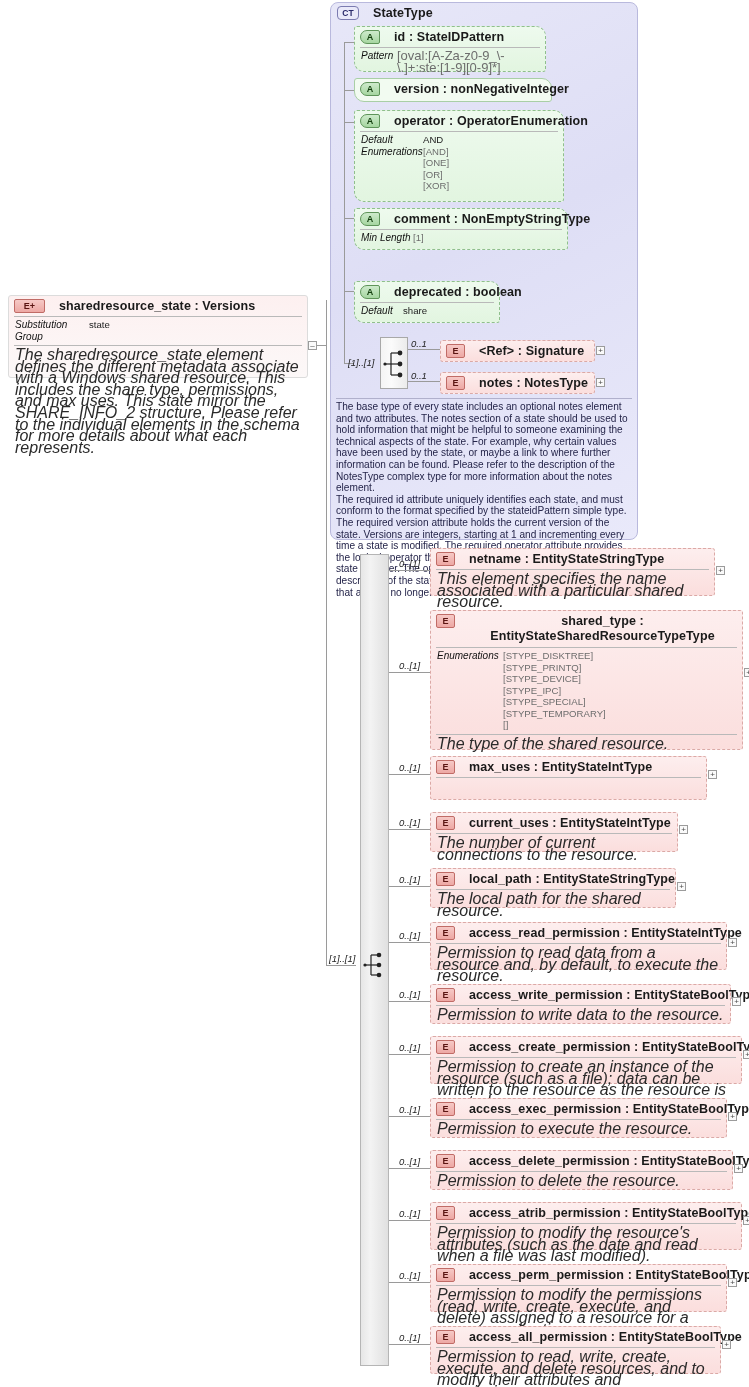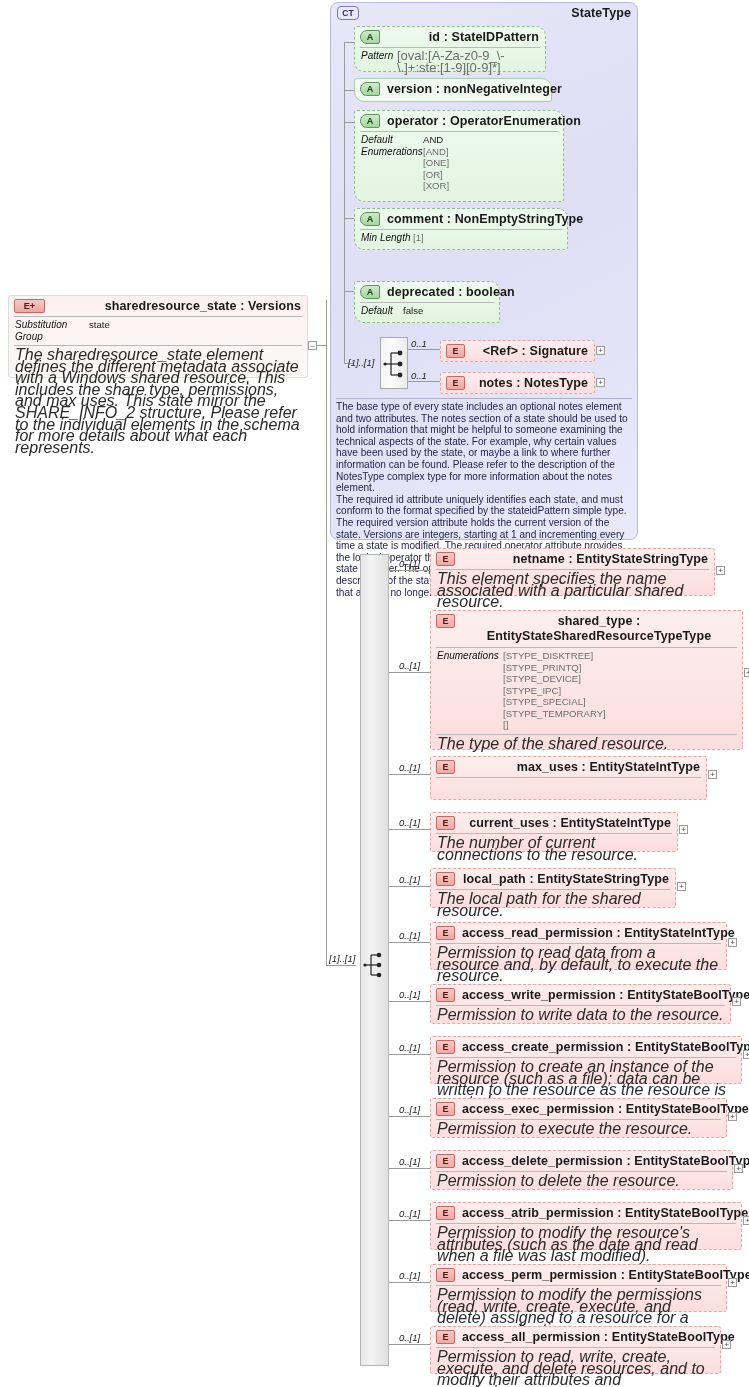--- a/index.html
+++ b/index.html
@@ -8,21 +8,21 @@
     font-family:"Liberation Sans","DejaVu Sans",sans-serif;
     font-size:11px;color:#1a1a1a;
   }
 
   
   .hline{position:absolute;height:0;border-top:1px solid #9a9a9a;}
   .vline{position:absolute;width:0;border-left:1px solid #9a9a9a;}
 
   
   .box{position:absolute;box-sizing:border-box;}
-  .box .hdr{display:flex;align-items:center;gap:7px;padding:3px 6px 3px 5px;justify-content:space-between;}
+  .box .hdr{display:flex;align-items:center;gap:14px;padding:3px 6px 3px 5px;}
   .box .title{font-weight:bold;font-size:12.5px;letter-spacing:.1px;white-space:nowrap;}
   .box .sep{border-top:1px solid #b9b9b9;margin:0 5px;}
   .box .doc{
     font-style:italic;font-size:16px;line-height:11.6px;
     padding:3px 6px 4px 6px;color:#2a2a2a;
   }
   .facet{display:flex;font-size:10px;line-height:11.5px;padding:2px 6px 3px 6px;}
   .facet .fname{font-style:italic;width:74px;flex:none;color:#111;}
   .facet .fvals{color:#6d6d6d;white-space:pre-line;font-size:9.6px;}
   .facet .fvals.dark{color:#222;}
@@ -185,21 +185,21 @@
 </div>
 
 <div class="box attr" style="left:354px;top:281px;width:146px;height:42px;">
   <div class="hdr">
     <span class="badge-a">A</span>
     <span class="title">deprecated : boolean</span>
   </div>
   <div class="sep"></div>
   <div class="facet">
     <span class="fname" style="width:42px;">Default</span>
-    <span class="fvals dark">false</span>
+    <span class="fvals dark">share</span>
   </div>
 </div>
 
 <div class="card" style="left:348px;top:357px;">[1]..[1]</div>
 <div class="seqbox" style="left:380px;top:337px;width:28px;height:52px;">
   <svg class="seqglyph" width="28" height="52" viewBox="0 0 28 52">
     <circle cx="4" cy="26" r="1.6" fill="#222"></circle>
     <line x1="5" y1="26" x2="10" y2="26" stroke="#222" stroke-width="1.2"></line>
     <line x1="10" y1="15" x2="10" y2="37" stroke="#222" stroke-width="1.2"></line>
     <line x1="10" y1="15" x2="17" y2="15" stroke="#222" stroke-width="1.2"></line>

